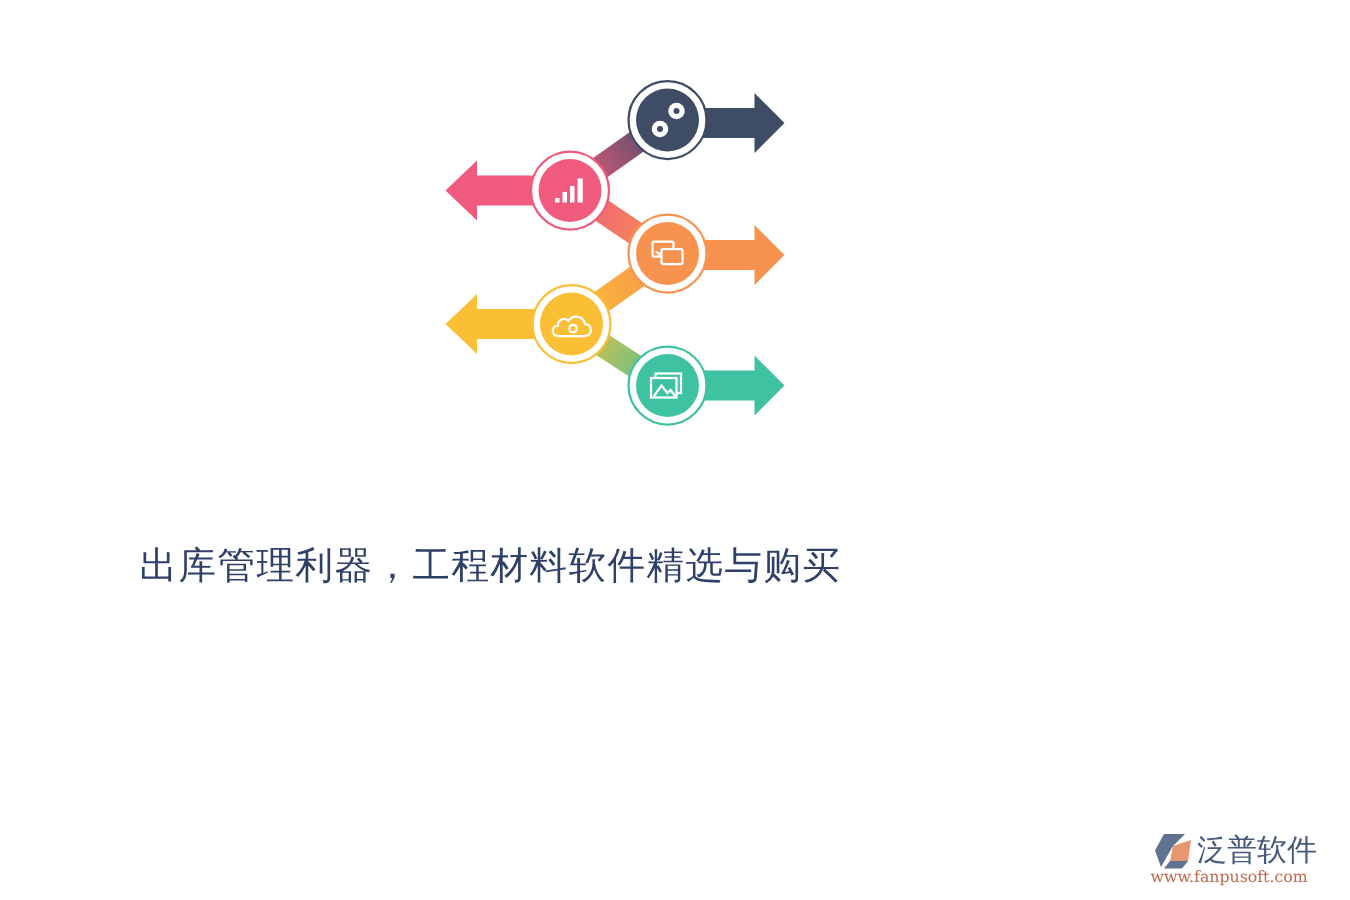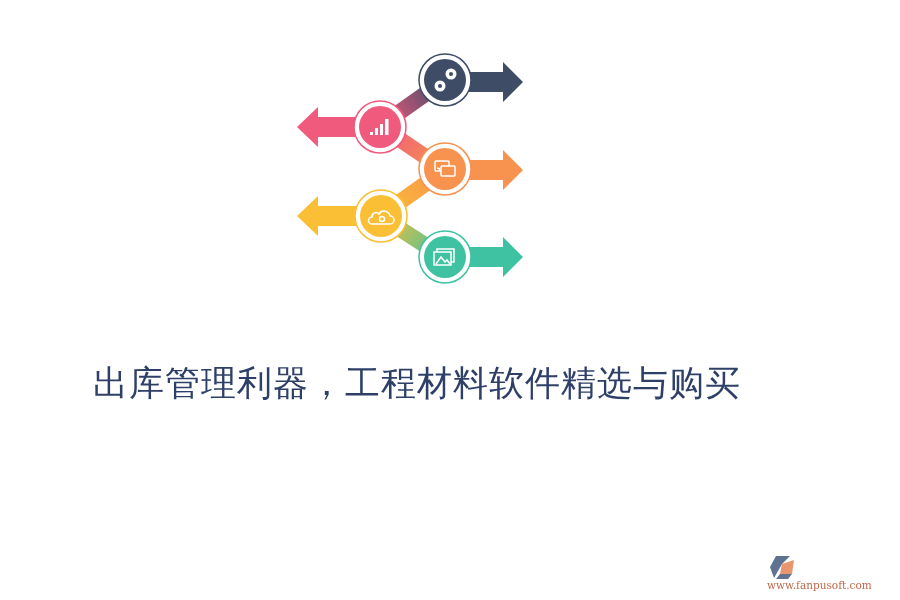--- a/index.html
+++ b/index.html
@@ -4,21 +4,21 @@
   <style>
     html, body { margin: 0; padding: 0; }
     body {
       width: 900px; height: 600px; background: #ffffff;
       position: relative; overflow: hidden;
       font-family: "DejaVu Serif", "Liberation Serif", serif;
     }
     .infographic { position: absolute; left: 0; top: 0; width: 900px; height: 300px; }
     .title {
       position: absolute; left: 93px; top: 360px;
-      font-size: 35px; color: #2e3f68; letter-spacing: 1px;
+      font-size: 25px; color: #2e3f68; letter-spacing: 1px;
       font-family: "DejaVu Serif", "Liberation Serif", serif;
       white-space: nowrap;
     }
     .logo {
       position: absolute; left: 766px; top: 553px; width: 130px; height: 42px;
     }
     .logo-text {
       position: absolute; left: 32px; top: 0px; font-size: 20px; color: #46597a;
       font-family: "DejaVu Sans", "Liberation Sans", sans-serif; white-space: nowrap;
     }
@@ -115,14 +115,15 @@
 </svg>
 
 <div class="title">出库管理利器，工程材料软件精选与购买</div>
 
 <div class="logo">
   <svg width="30" height="26" viewBox="0 0 30 26" style="position:absolute;left:2px;top:1px;">
     <polygon points="8,2 22,2 14,10 6,24 2,13" fill="#5f7391"></polygon>
     <polygon points="14,10 26,6 24,20 12,20" fill="#e7966f"></polygon>
     <polygon points="12,20 24,20 20,25 8,25" fill="#5f7391"></polygon>
   </svg>
+  <span class="logo-text">泛普软件</span>
   <span class="logo-url">www.fanpusoft.com</span>
 </div>
 
 </body></html>

